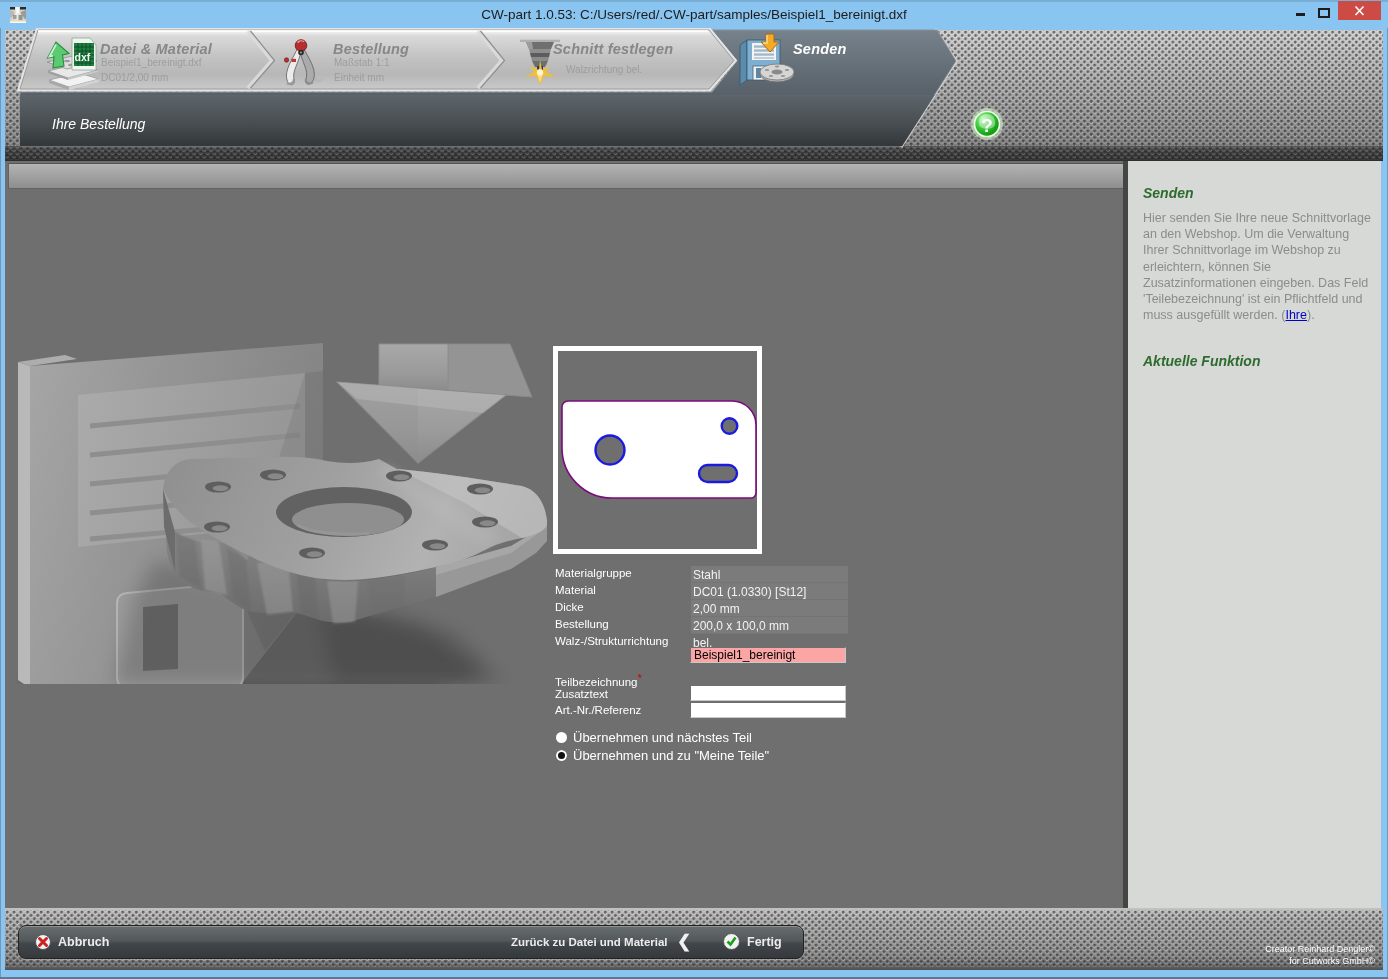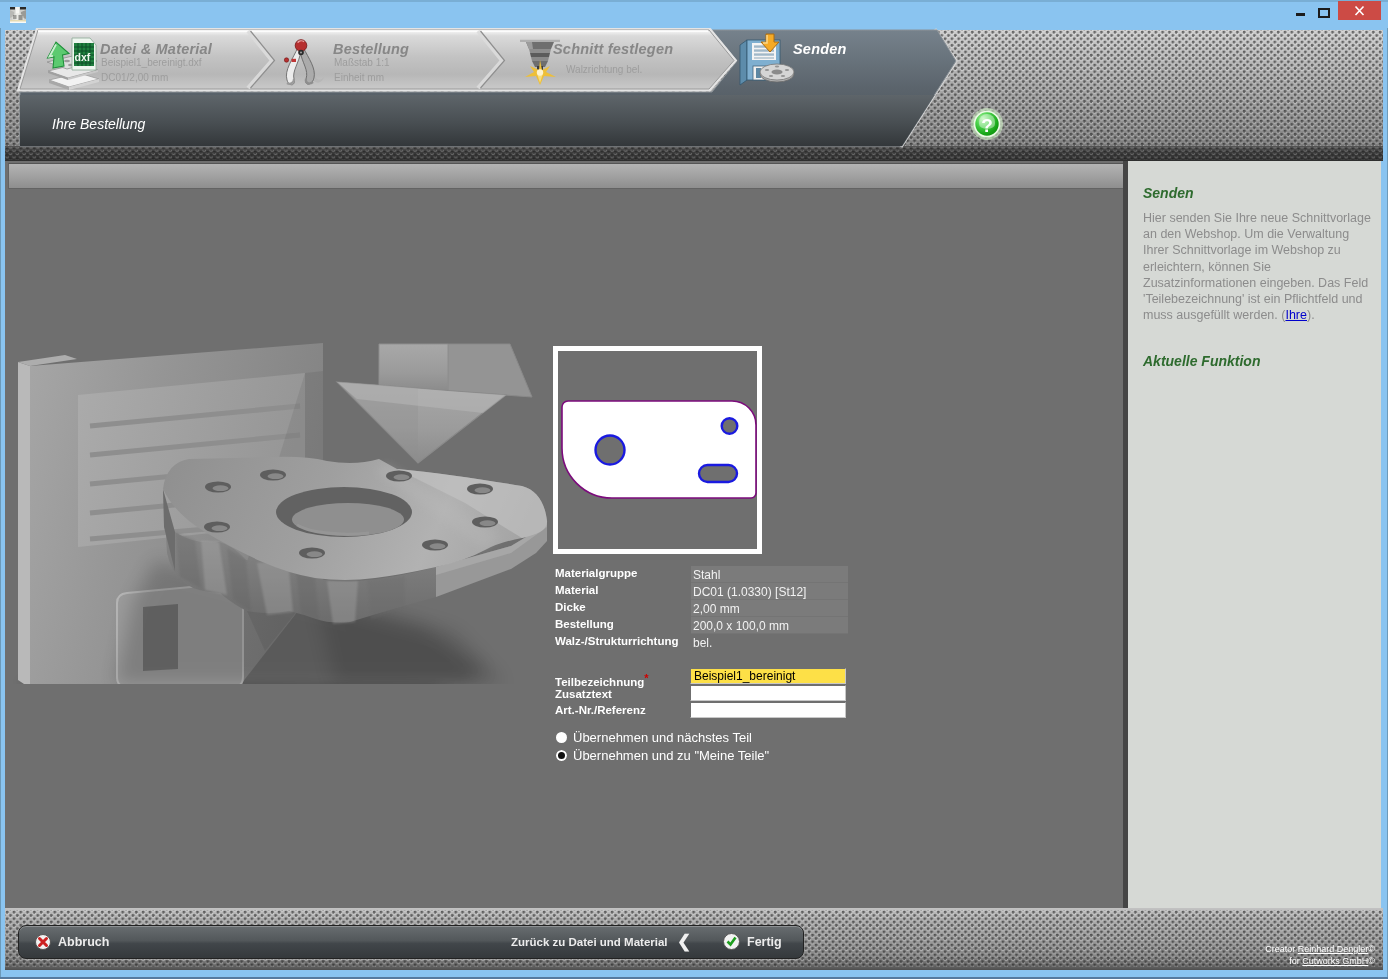--- a/index.html
+++ b/index.html
@@ -26,46 +26,47 @@
 #tt2{left:328px;top:13px}#ts2a{left:329px;top:29px}#ts2b{left:329px;top:44px}
 #tt3{left:548px;top:13px}#ts3a{left:561px;top:36px}
 #tt4{left:788px;top:13px;color:#fff}
 #bestellung{left:47px;top:88px;font-size:14px;font-weight:normal;font-style:italic;color:#fff}
 
 #canvas{left:5px;top:161px;width:1120px;height:747px;background:#6f6f6f}
 #cantop{left:3px;top:2px;width:1116px;height:26px;background:linear-gradient(#b4b4b4 0,#a5a5a5 40%,#8e8e8e 100%);border:1px solid #636363;border-top-color:#555}
 #scene{left:0px;top:170px;width:560px;height:353px;overflow:hidden}
 #prevbox{left:548px;top:185px;width:209px;height:208px;border:5px solid #fff}
 #prevsvg{left:0;top:0;width:199px;height:198px}
-.tlabel{font-size:11.5px;font-weight:bold;color:#fff;white-space:nowrap}
+.tlabel{font-size:11.5px;font-weight:normal;color:#fff;white-space:nowrap}
 .tvalue{font-size:12px;color:#f2f2f2;white-space:nowrap}
 .tcell{left:686px;width:157px;height:17px;background:#7b7b7b;border-bottom:1px solid #747474}
 .inp{left:685px;width:156px;height:16px;background:#fff;border:1px solid #6f6f6f;border-bottom-color:#c8c8c8;border-right-color:#c8c8c8;font-size:12px;color:#000;line-height:14px;padding-left:3px}
 .radio{width:11px;height:11px;border-radius:50%;background:#fff}
 .rlabel{font-size:13px;color:#fff;white-space:nowrap}
 
 #sep{left:1123px;top:161px;width:5px;height:747px;background:#454545}
 #sidebar{left:1128px;top:161px;width:253px;height:747px;background:#d6d9d5}
 .shead{font-size:14px;font-weight:bold;font-style:italic;color:#2e6b2e}
 #spara{left:15px;top:49px;font-size:12.5px;color:#8c8c8c;line-height:16.2px;width:236px}
 #spara a{color:#0000cc;text-decoration:underline}
 
 #footer{left:5px;top:908px;width:1378px;height:62px;background:linear-gradient(#c2c2c2 0,#adadad 18%,#9b9b9b 50%,#878787 78%,#666 93%,#4e4e4e 100%)}
 #footerdots{left:0;top:2px;width:1378px;height:57px}
 #fbar{left:13px;top:17px;width:786px;height:34px;border-radius:8px;background:linear-gradient(#686d70 0,#53585b 45%,#41464a 55%,#35393c 100%);border:1px solid #222;box-shadow:inset 0 1px 0 rgba(255,255,255,.25),0 1px 1px rgba(255,255,255,.3)}
 .fbtxt{font-size:12.5px;font-weight:bold;color:#ececec;white-space:nowrap}
 #credits{right:8px;top:35px;text-align:right;font-size:9px;color:#fff;line-height:12px}
-#credits span{text-decoration:underline}
+#credits span{}
 
 </style>
 </head>
 <body>
 <div id="win">
 
   <div class="abs" id="titlebar"></div>
+  <div class="abs" id="titletext">CW-part 1.0.53: C:/Users/red/.CW-part/samples/Beispiel1_bereinigt.dxf</div>
   <div class="abs" id="titleicon" style="left:10px;top:7px;width:16px;height:16px"><svg width="16" height="16">
         <rect width="16" height="16" fill="#cfcfcb"></rect>
         <rect x="0" y="0" width="5" height="2.5" fill="#2a2a28"></rect>
         <rect x="10" y="0" width="6" height="2.5" fill="#2a2a28"></rect>
         <rect x="5.5" y="0" width="4" height="14" fill="#f6f6f2"></rect>
         <polygon points="0,3 4,5 4,9 0,11" fill="#b8b8b4"></polygon>
         <polygon points="16,3 11,5 11,10 16,12" fill="#9a9a96"></polygon>
         <rect x="3" y="8" width="3.5" height="4" fill="#3a3a38"></rect>
         <rect x="8.5" y="8" width="4" height="5" fill="#1e1e1c"></rect>
         <circle cx="8" cy="12" r="6" fill="#e2e2de" opacity=".6"></circle>
@@ -378,21 +379,21 @@
     <div class="abs tlabel" style="left:550px;top:474px">Walz-/Strukturrichtung</div>
     <div class="abs tvalue" style="left:688px;top:407px">Stahl</div>
     <div class="abs tvalue" style="left:688px;top:424px">DC01 (1.0330) [St12]</div>
     <div class="abs tvalue" style="left:688px;top:441px">2,00 mm</div>
     <div class="abs tvalue" style="left:688px;top:458px">200,0 x 100,0 mm</div>
     <div class="abs tvalue" style="left:688px;top:475px">bel.</div>
 
     <div class="abs tlabel" style="left:550px;top:511px">Teilbezeichnung<span style="color:#d00000;font-size:11px;vertical-align:4px">*</span></div>
     <div class="abs tlabel" style="left:550px;top:527px">Zusatztext</div>
     <div class="abs tlabel" style="left:550px;top:543px">Art.-Nr./Referenz</div>
-    <div class="abs inp" style="top:507px;background:#fde047">Beispiel1_bereinigt</div>
+    <div class="abs inp" style="top:486px;background:#fca5a5">Beispiel1_bereinigt</div>
     <div class="abs inp" style="top:524px"></div>
     <div class="abs inp" style="top:541px"></div>
 
     <div class="abs radio" style="left:551px;top:571px"></div>
     <div class="abs radio" style="left:551px;top:589px;box-shadow:inset 0 0 0 2px #fff;background:#111"></div>
     <div class="abs rlabel" style="left:568px;top:569px">Übernehmen und nächstes Teil</div>
     <div class="abs rlabel" style="left:568px;top:587px">Übernehmen und zu "Meine Teile"</div>
   </div>
 
   <div class="abs" id="sep"></div>

